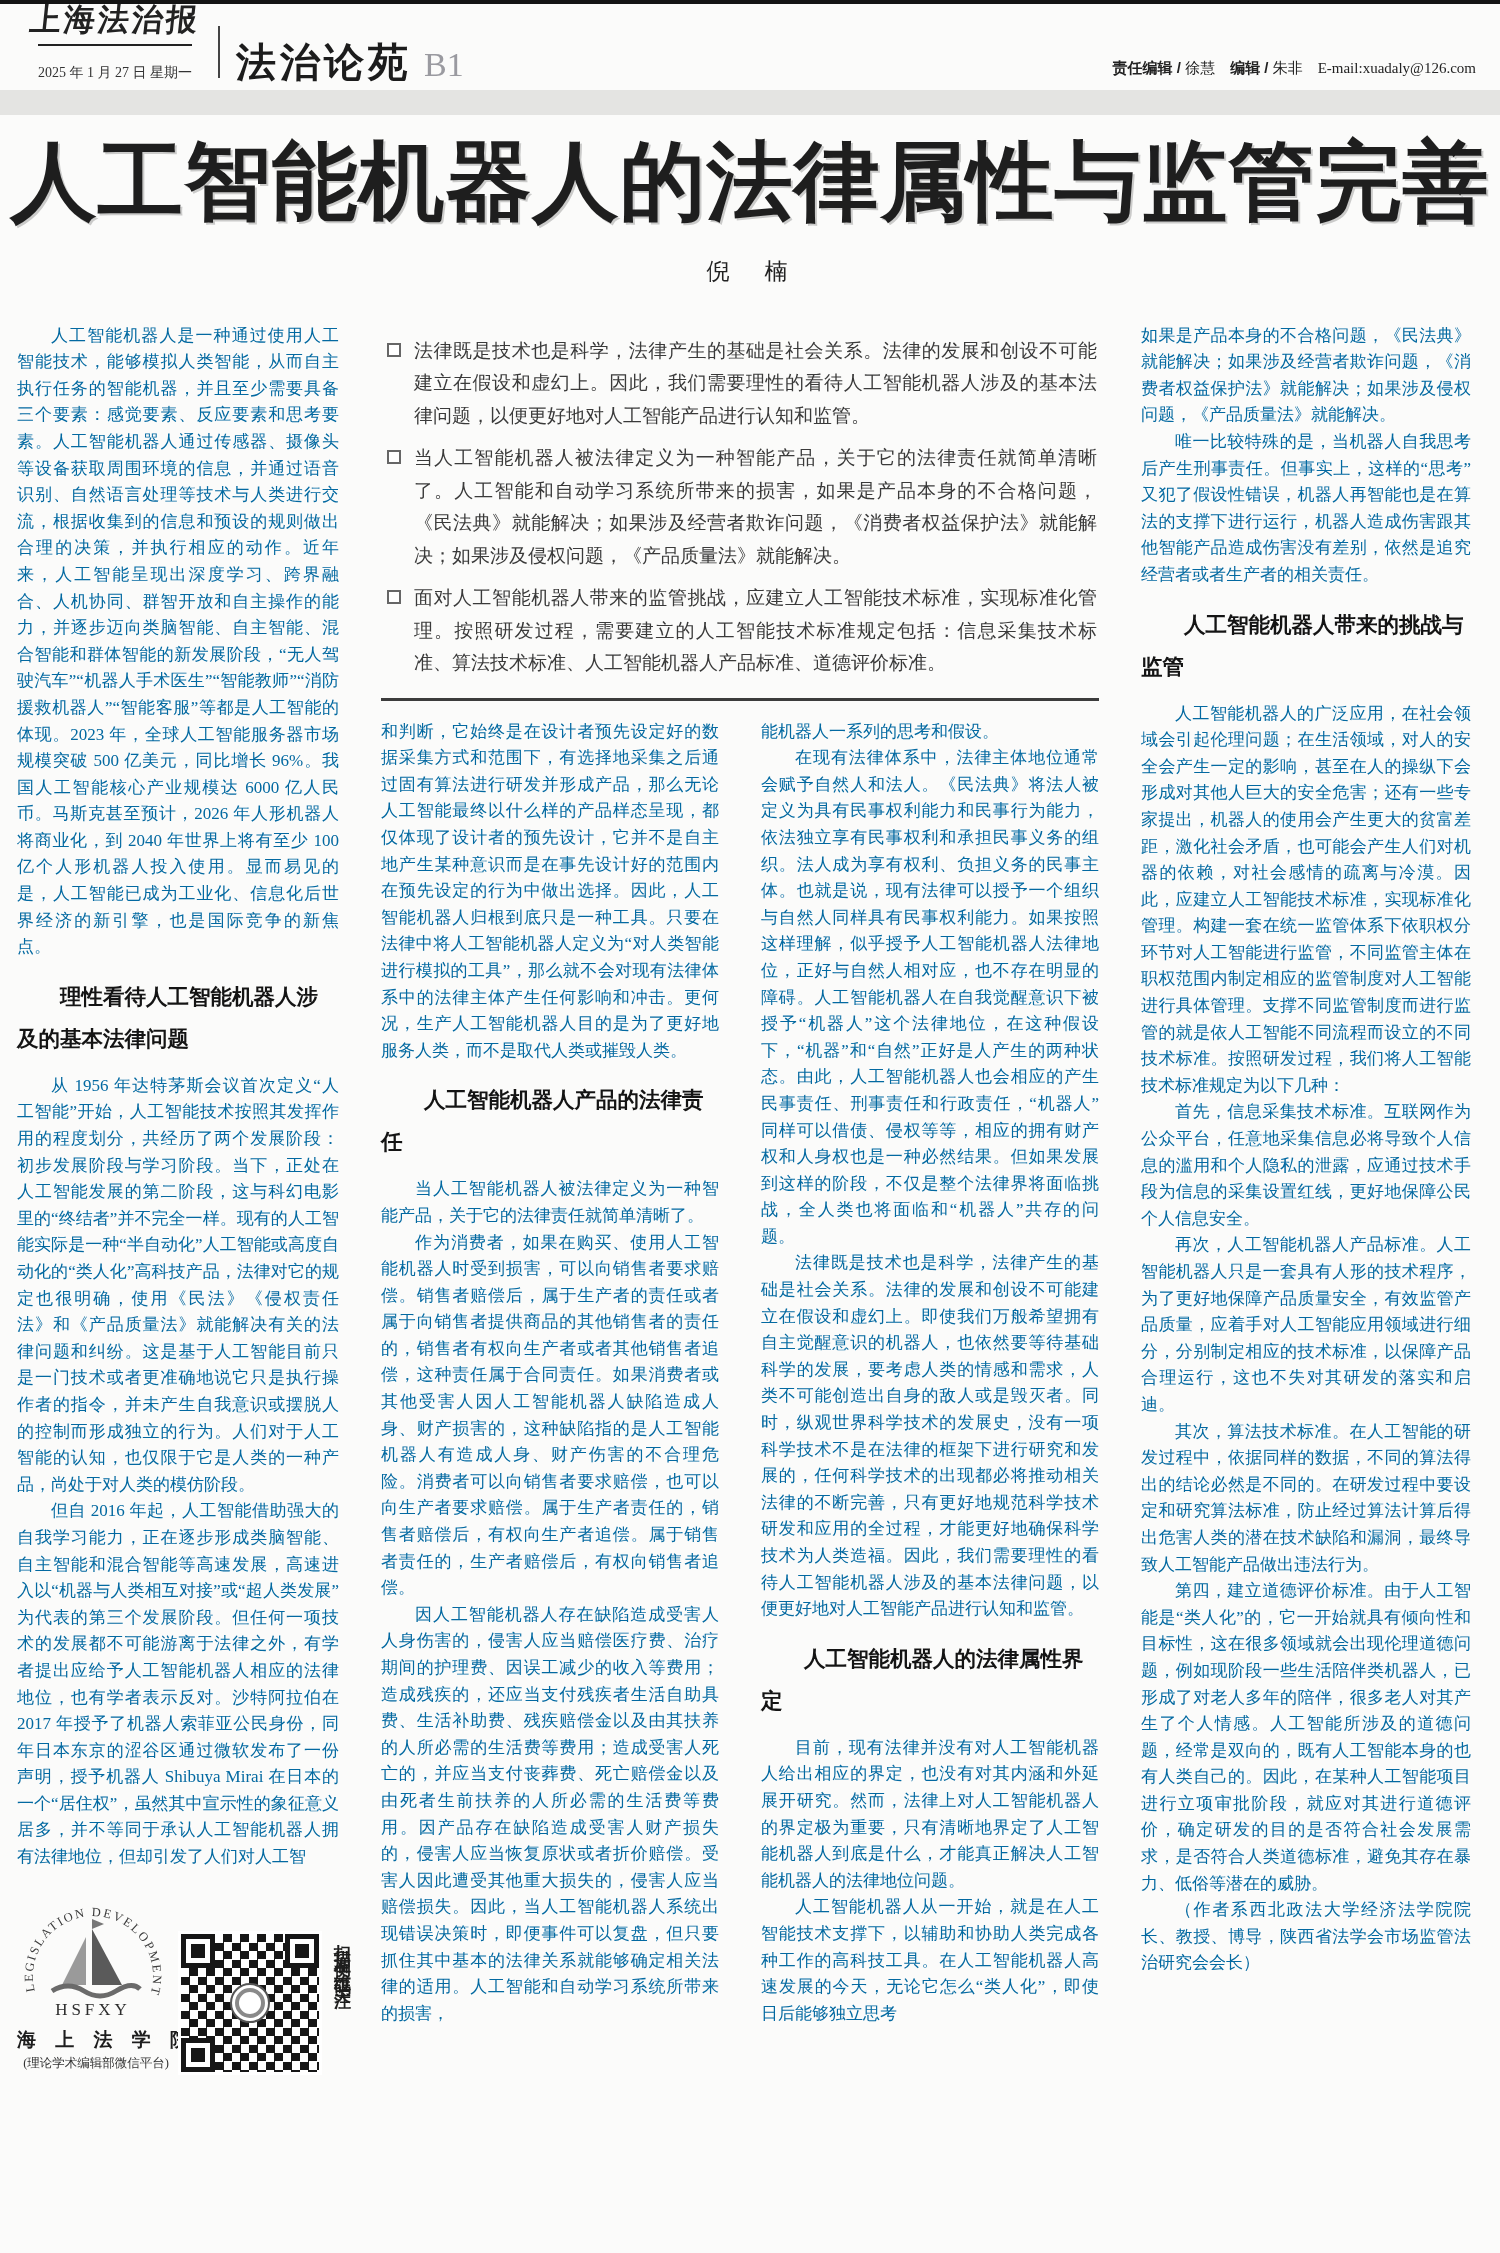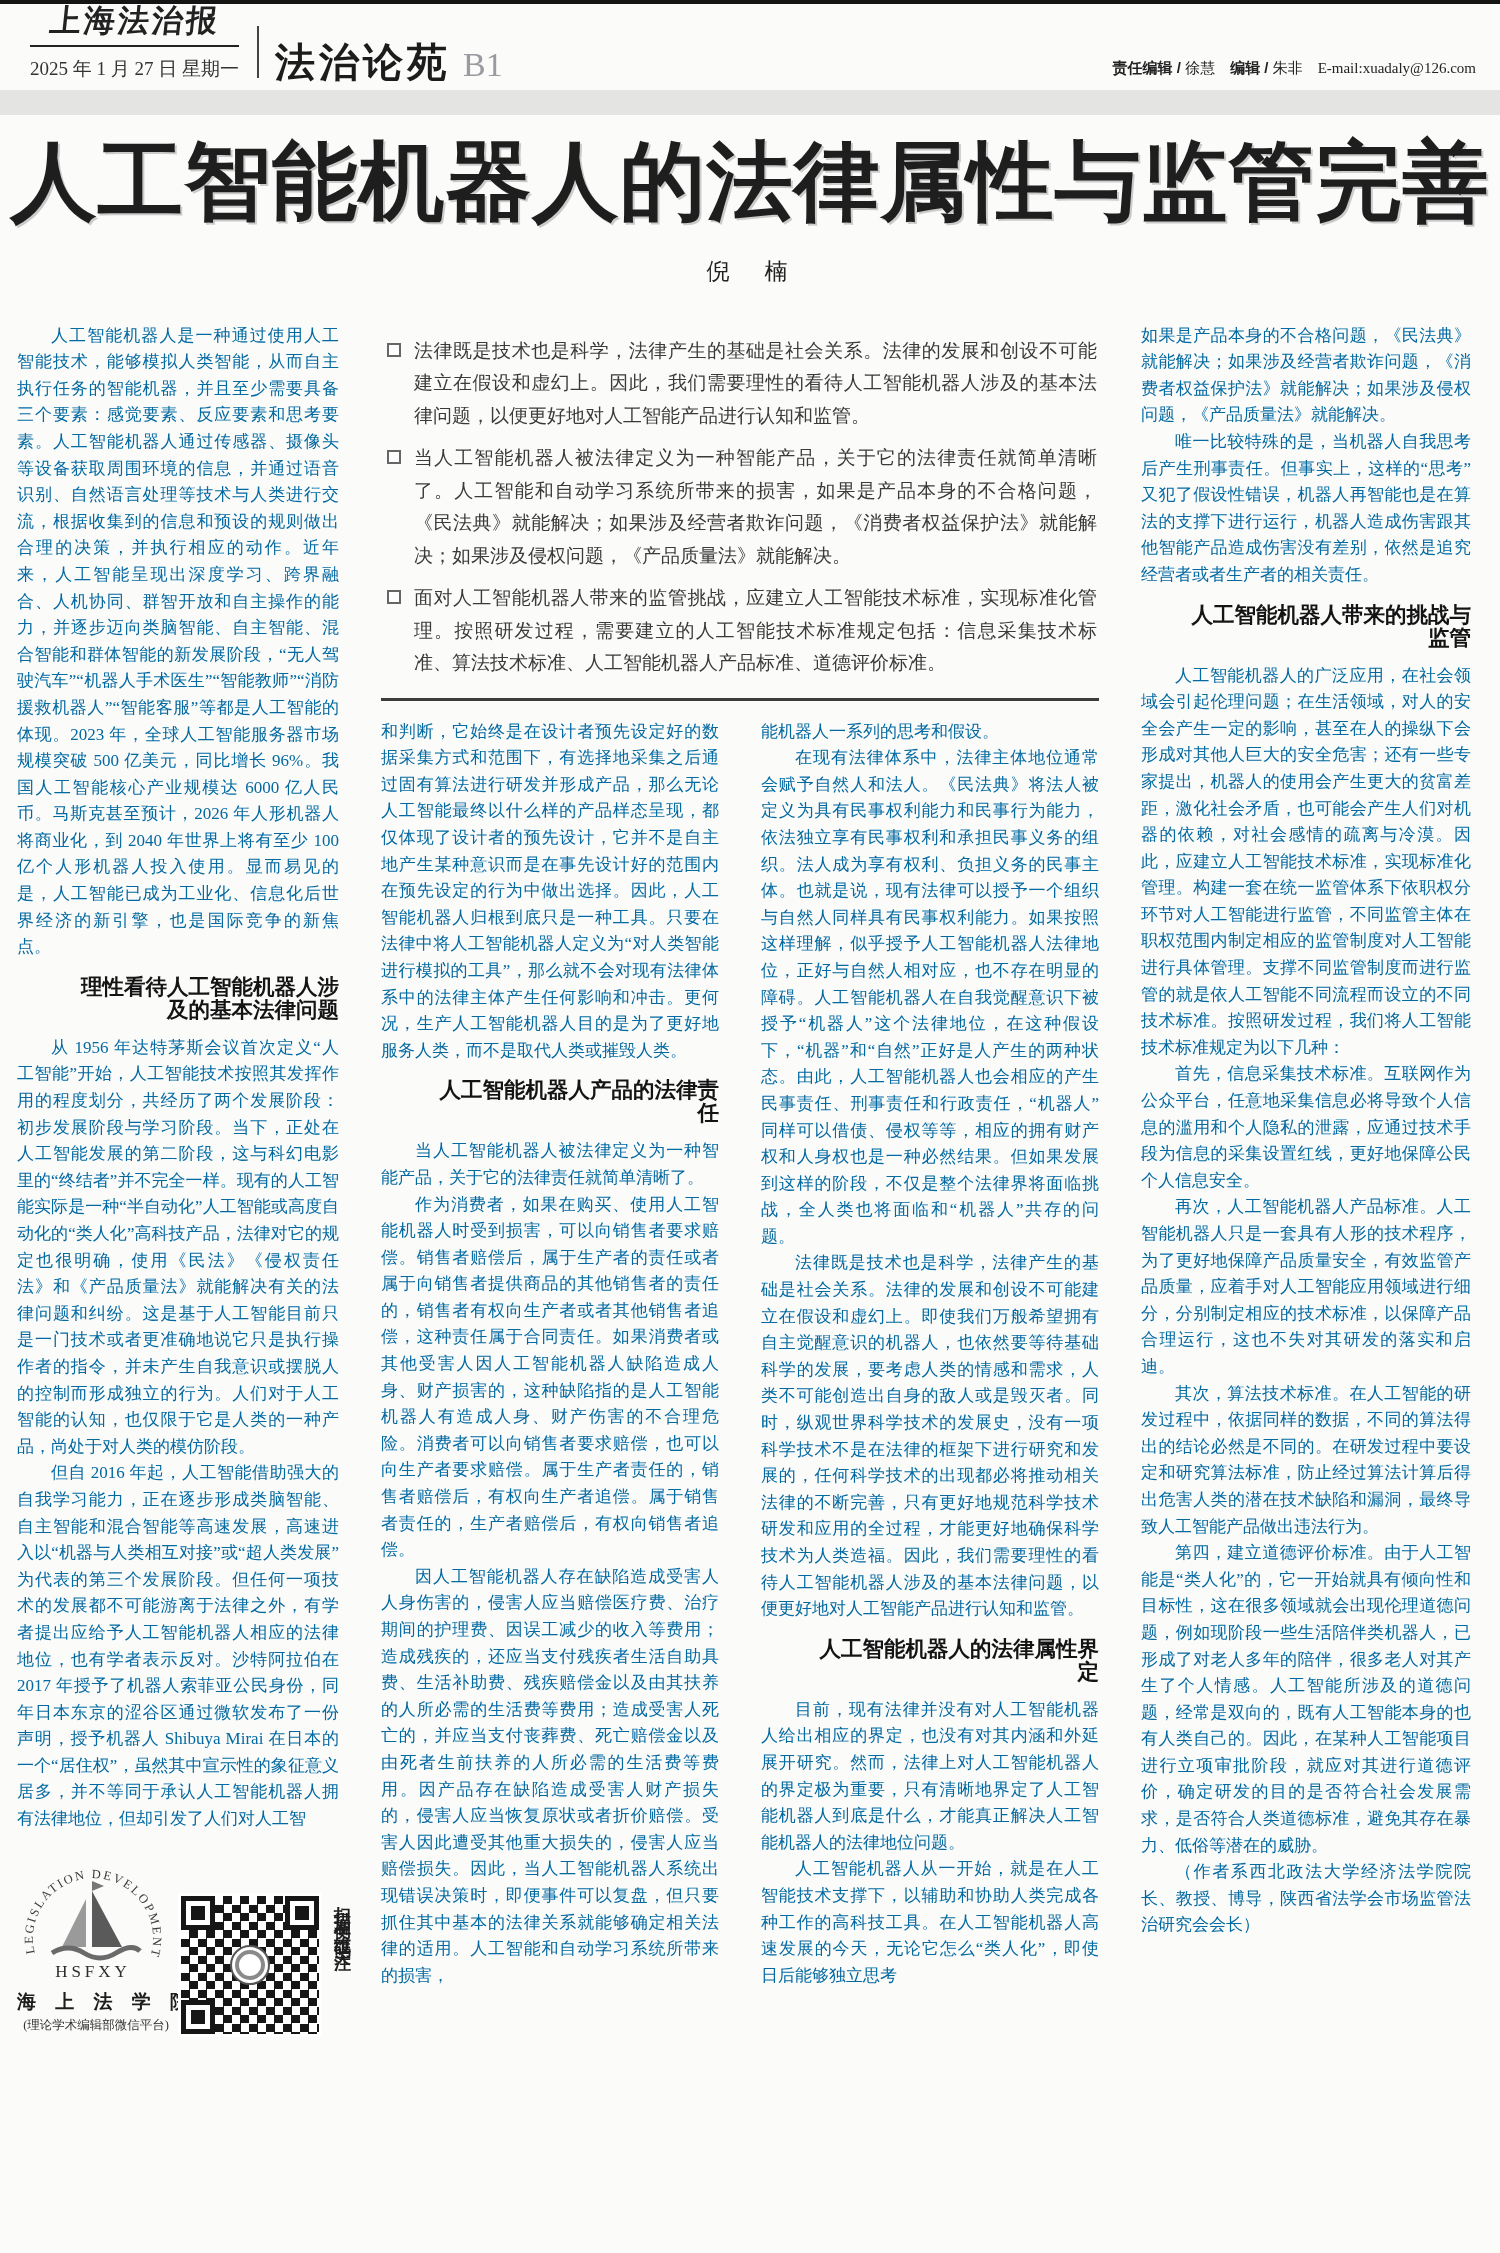--- a/index.html
+++ b/index.html
@@ -16,21 +16,21 @@
   .header {
     display: flex; align-items: flex-end;
     padding: 6px 24px 8px 30px; height: 86px;
   }
   .masthead { display: flex; flex-direction: column; align-items: center; }
   .paper-name {
     font-size: 31px; font-weight: bold; letter-spacing: 3px;
     transform: skewX(-6deg); color: #222;
     font-family: "Liberation Serif", serif;
   }
-  .paper-date { font-size: 19px; color: #333; margin-top: 3px; border-top: 2px solid #222; padding-top: 9px; }
+  .paper-date { font-size: 14px; color: #333; margin-top: 3px; border-top: 2px solid #222; padding-top: 18px; }
   .head-divider { width: 2px; height: 52px; background: #444; margin: 0 16px 4px 18px; }
   .section-block { display: flex; align-items: flex-end; }
   .section-title {
     font-family: "Liberation Sans", sans-serif;
     font-size: 40px; font-weight: bold; color: #1c1c1c; letter-spacing: 4px; line-height: 1;
   }
   .page-no { font-size: 34px; color: #9a9aa0; margin-left: 12px; line-height: 1; font-family: "Liberation Serif", serif; }
   .editors { margin-left: auto; font-size: 15px; color: #222; padding-bottom: 4px; }
   .editors b { font-family: "Liberation Sans", sans-serif; }
   .gray-band { height: 25px; background: #e4e4e2; }
@@ -49,22 +49,22 @@
     grid-template-columns: 322px 718px 330px;
     column-gap: 42px;
   }
   .col p, .col .cont {
     font-size: 17px; line-height: 26.6px; text-align: justify;
     text-indent: 2em; color: #0369a1;
   }
   .col .cont { text-indent: 0; }
   .colhead {
     font-family: "Liberation Sans", sans-serif;
-    font-size: 21.5px; font-weight: bold; line-height: 23px;
-    color: #141414; text-indent: 2em; text-align: right;
+    font-size: 21.5px; font-weight: bold; line-height: 42px;
+    color: #141414; text-indent: 2em; text-align: left;
     margin: 15px 0 13px;
   }
   .attr { font-size: 16.5px; }
   
   .bullet-box { padding: 12px 2px 4px 6px; }
   .bullet {
     display: flex; gap: 13px; margin-bottom: 10px;
     font-family: "Liberation Sans", sans-serif;
     font-size: 19px; line-height: 32.5px; color: #3a3a3a; text-align: justify;
   }

